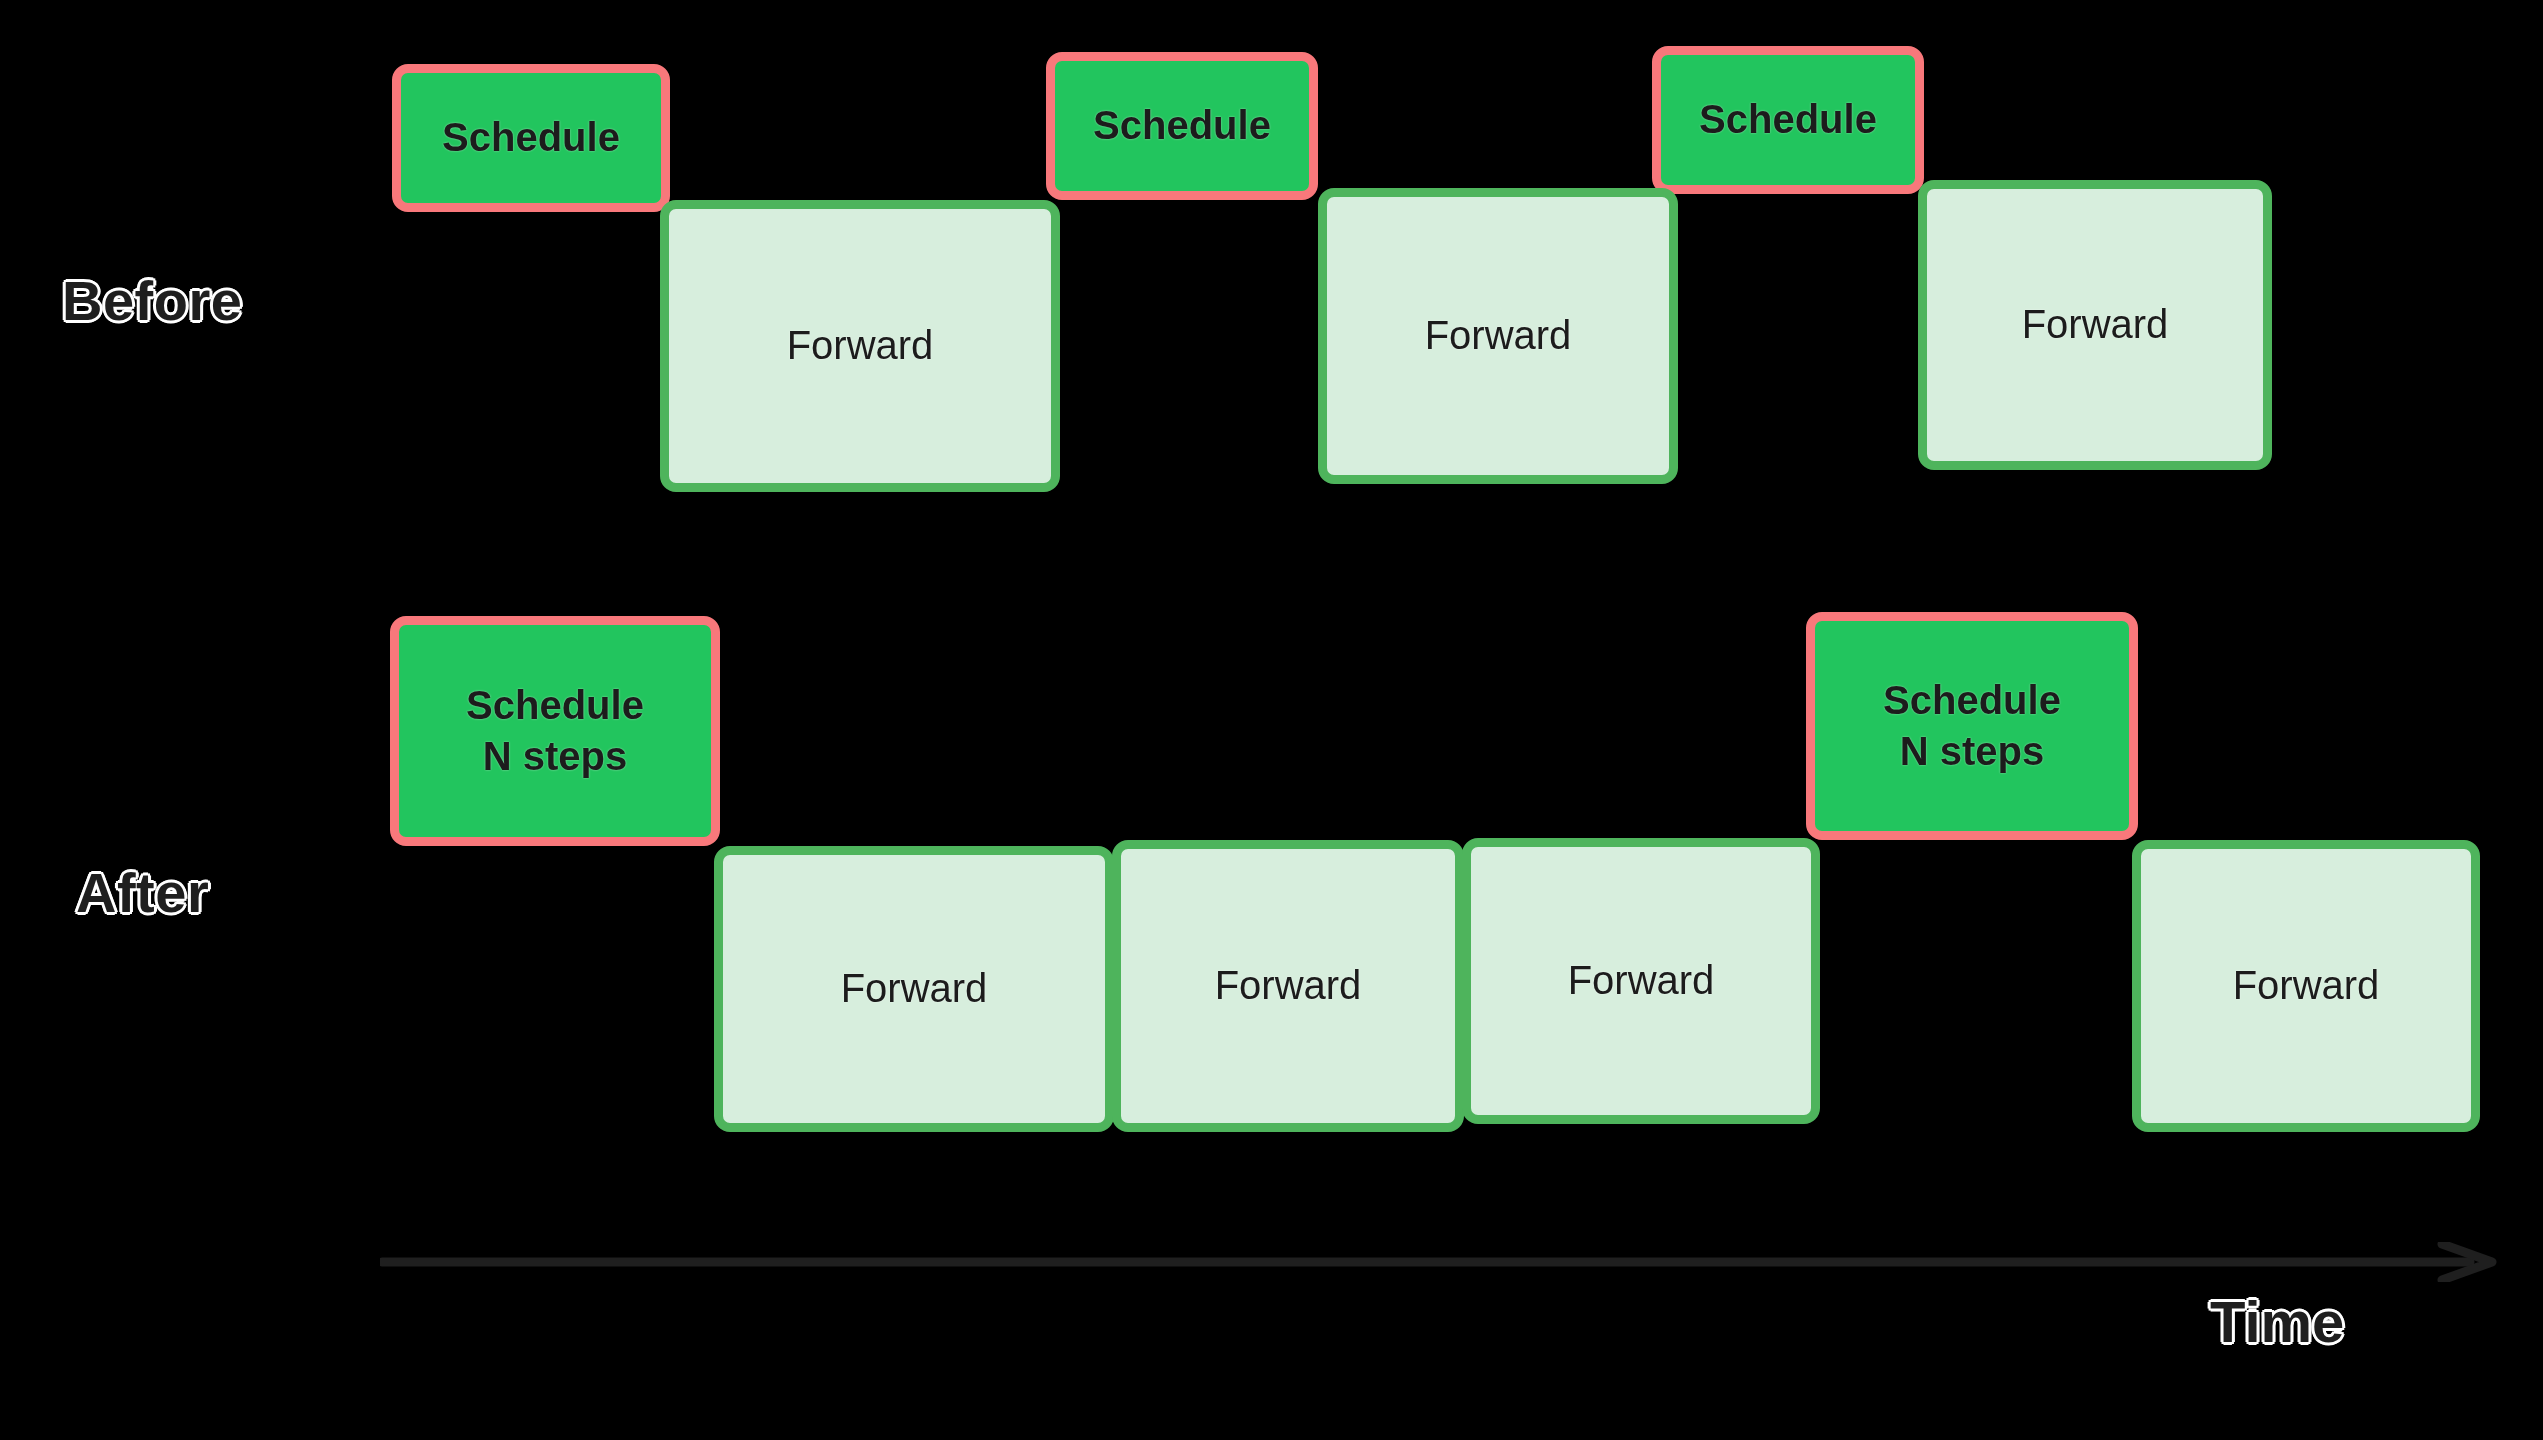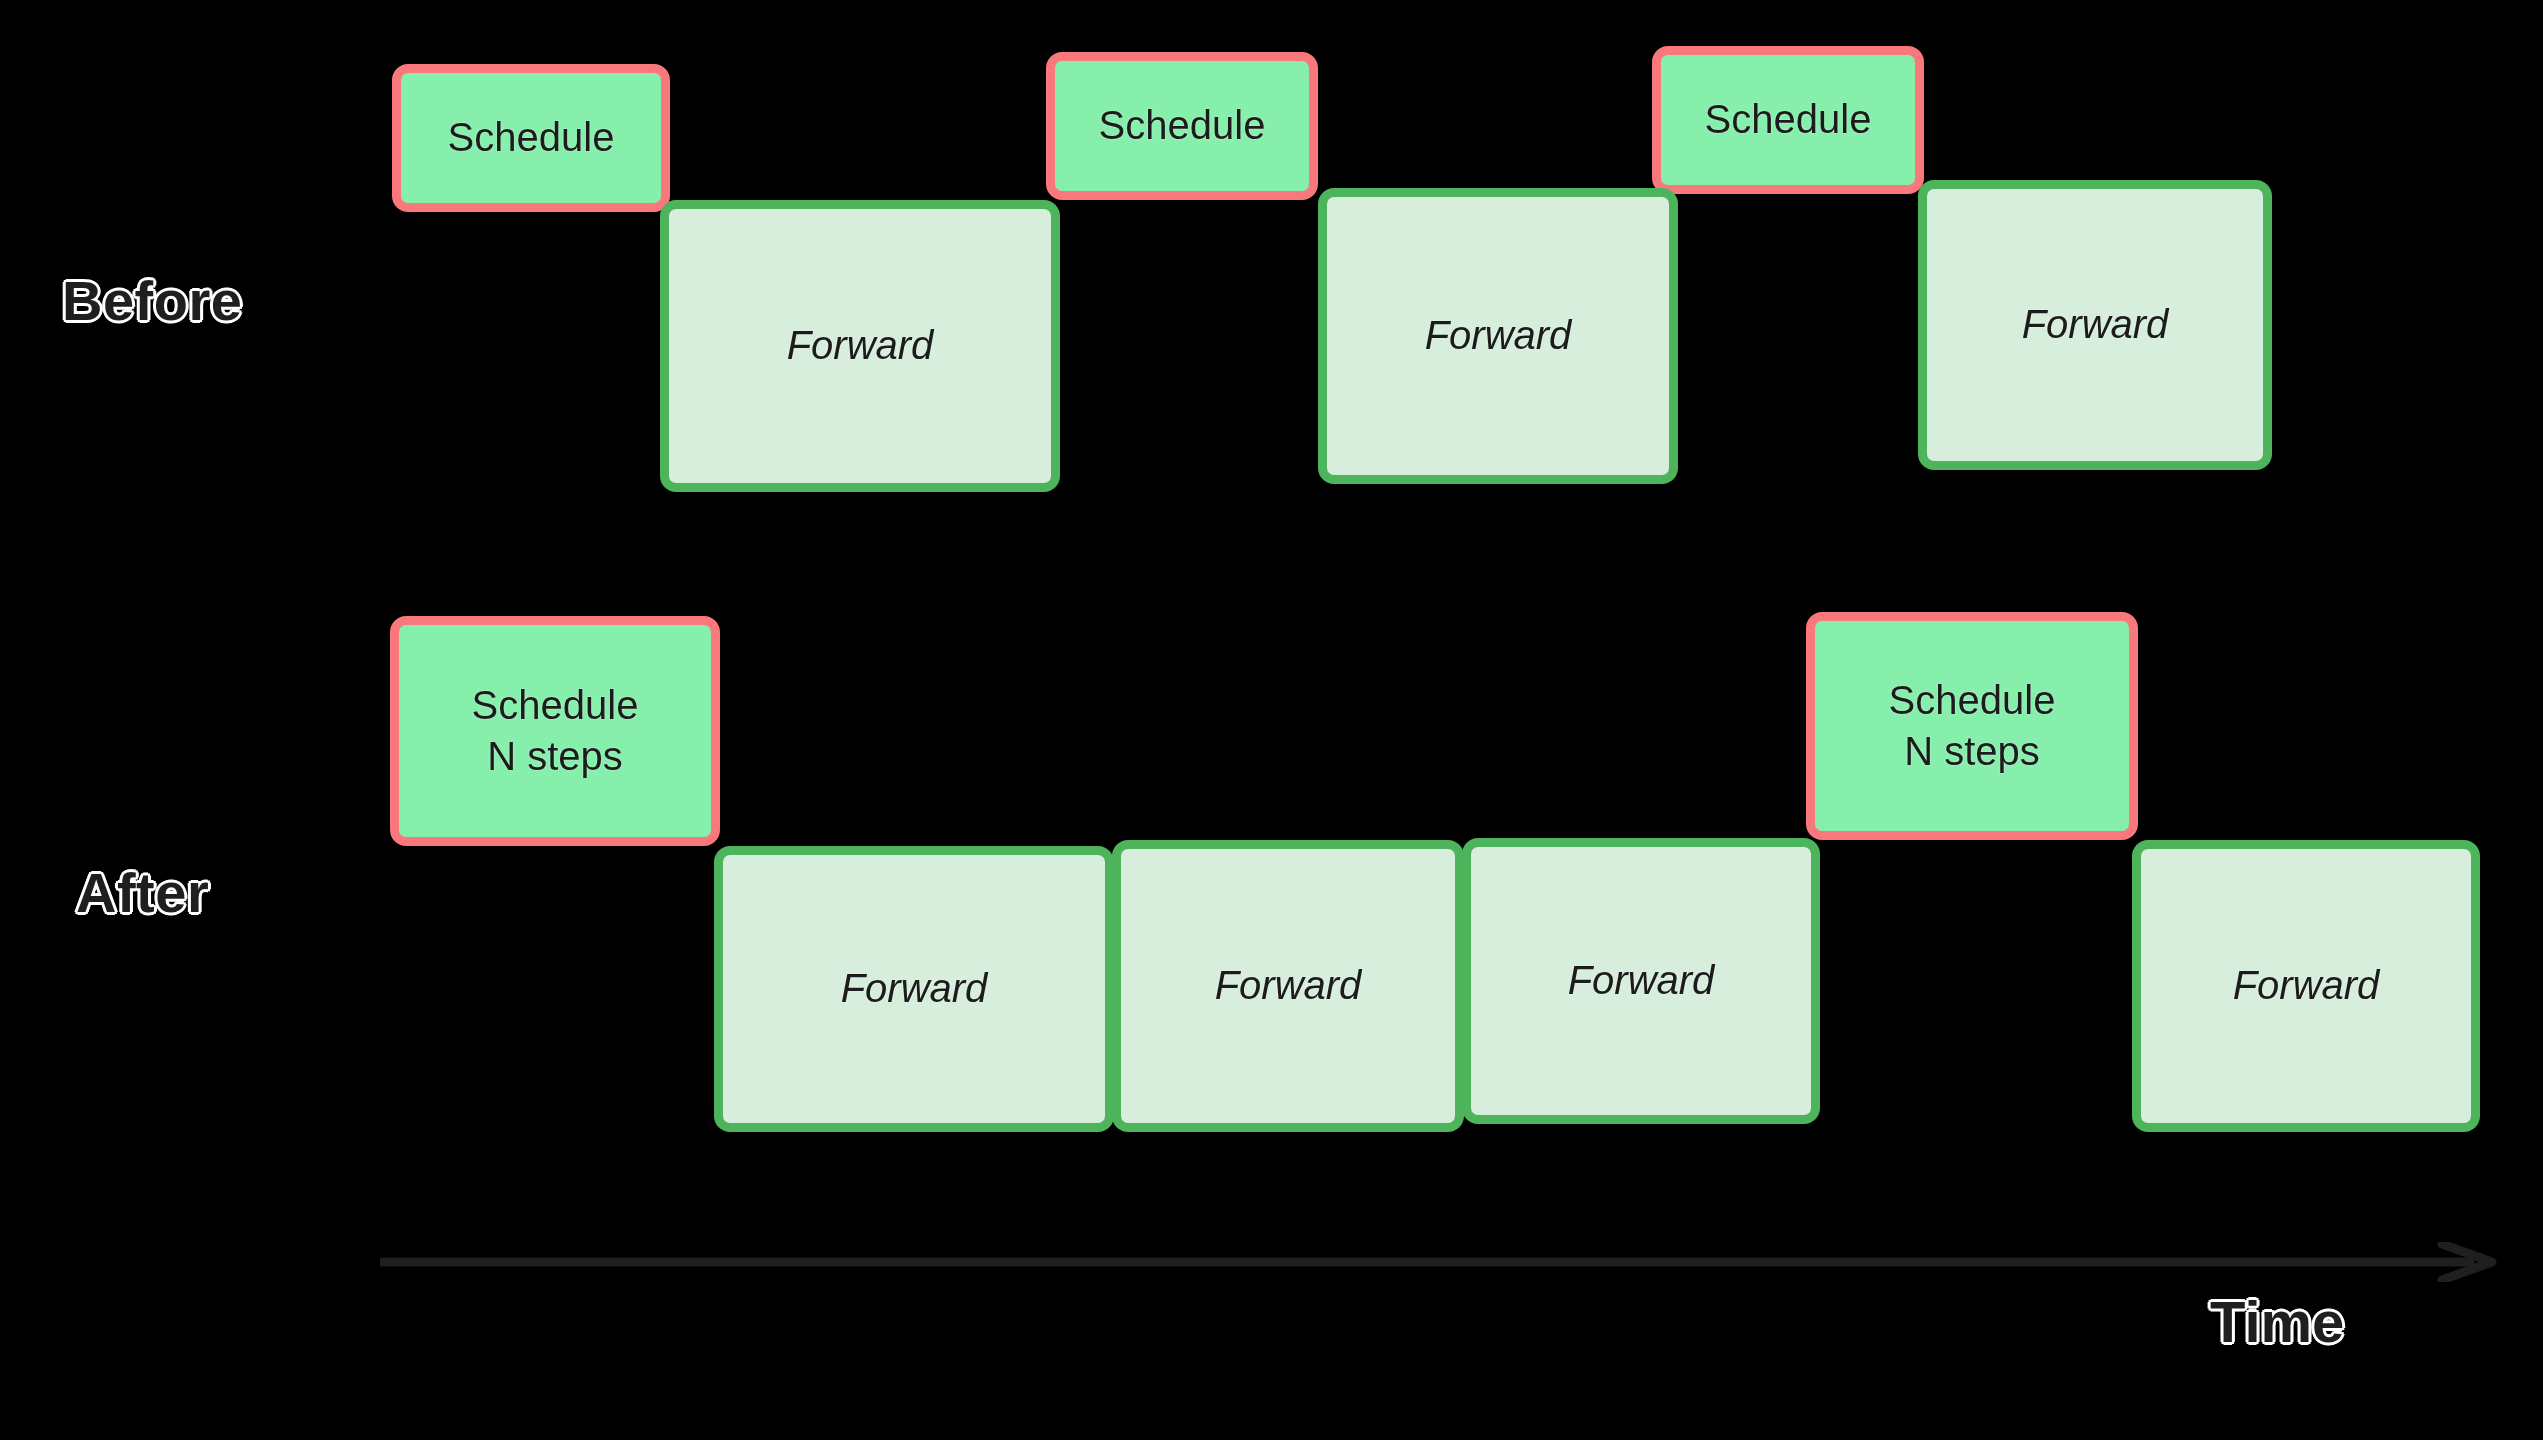--- a/index.html
+++ b/index.html
@@ -65,27 +65,27 @@
     align-items: center;
     justify-content: center;
     text-align: center;
     border-radius: 16px;
     font-size: 40px;
     line-height: 1.28;
     color: #1c1c1c;
     text-shadow: 0 0 2px rgba(255,255,255,0.55);
   }
   .box.schedule {
-    background: #86efac;
+    background: #22c55e;
     border: 9px solid #F8787B;
+    font-weight: bold;
   }
   .box.forward {
     background: #D7EEDD;
     border: 9px solid #4EB45C;
-    font-style: italic;
   }
 
   
   #time-axis {
     position: absolute;
     left: 380px;
     top: 1242px;
     width: 2120px;
     height: 40px;
   }

